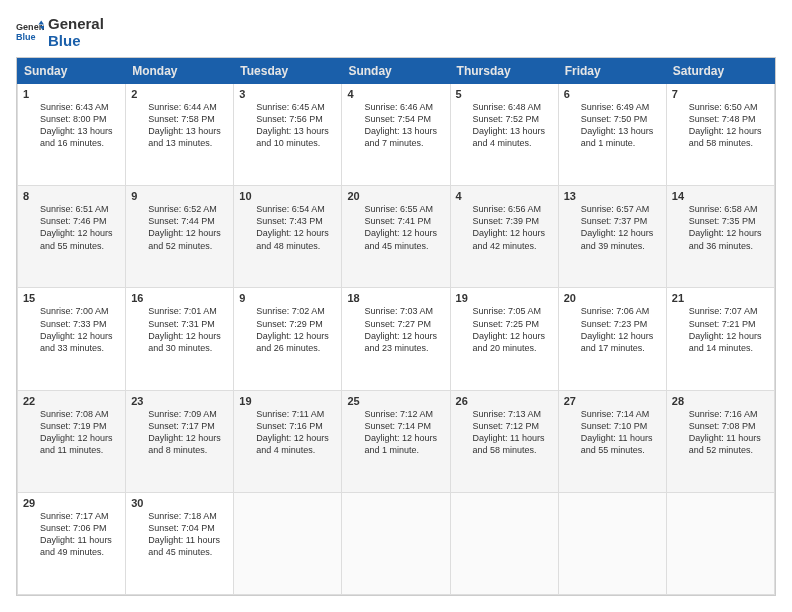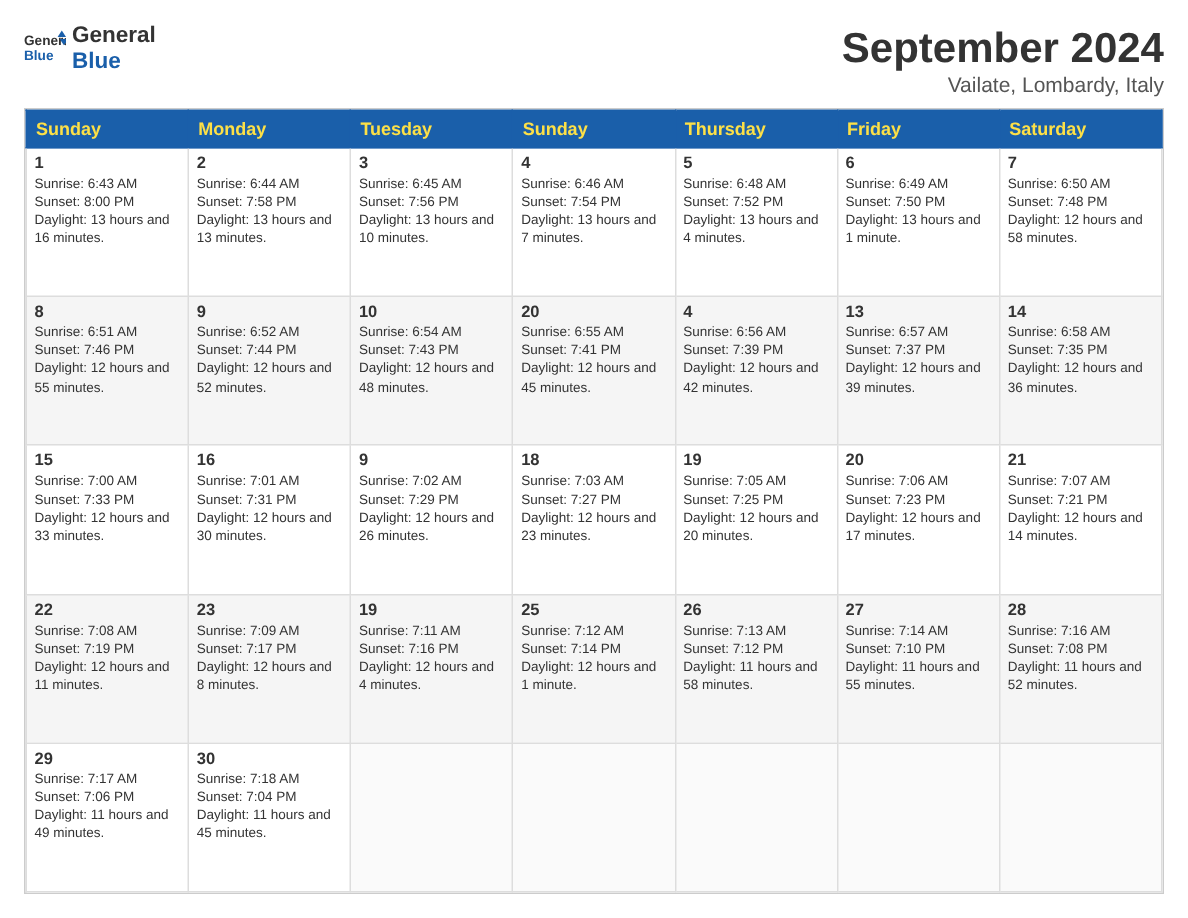--- a/index.html
+++ b/index.html
@@ -51,21 +51,21 @@
       width: 100%;
     }
     .calendar table {
       width: 100%;
       height: 100%;
       border-collapse: collapse;
       table-layout: fixed;
     }
     .calendar thead th {
       background-color: #1a5faa;
-      color: #fde047;
+      color: #e5e5e5;
       font-size: 12px;
       font-weight: bold;
       padding: 5px 6px;
       text-align: left;
       border: 1px solid #1a5faa;
     }
     .calendar tbody td {
       vertical-align: top;
       padding: 4px 5px;
       border: 1px solid #ddd;
@@ -79,20 +79,21 @@
     .day-num {
       font-size: 11px;
       font-weight: bold;
       display: block;
       margin-bottom: 1px;
     }
     .day-info {
       line-height: 1.35;
       font-size: 9px;
       color: #333;
+      margin-left: 17px;
     }
     .empty-cell {
       background: #fafafa !important;
     }
   </style>
 </head>
 <body>
 
 <div class="page">
   <div class="header">
@@ -101,24 +102,20 @@
         <text x="0" y="16" font-size="13" font-weight="bold" fill="#333">General</text>
         <text x="0" y="30" font-size="13" font-weight="bold" fill="#1a5faa">Blue</text>
         <polygon points="32,8 40,8 36,2" fill="#1a5faa"></polygon>
         <polygon points="34,10 42,10 38,16" fill="#1a5faa"></polygon>
       </svg>
       <div>
         <div style="font-size:15px;font-weight:bold;color:#333;line-height:1.1;">General</div>
         <div style="font-size:15px;font-weight:bold;color:#1a5faa;line-height:1.1;">Blue</div>
       </div>
     </div>
-    <div class="title-block">
-      <div class="main-title">September 2024</div>
-      <div class="subtitle">Vailate, Lombardy, Italy</div>
-    </div>
   </div>
 
   <div class="calendar">
     <table>
       <thead>
         <tr>
           <th>Sunday</th>
           <th>Monday</th>
           <th>Tuesday</th>
           <th>Sunday</th>

